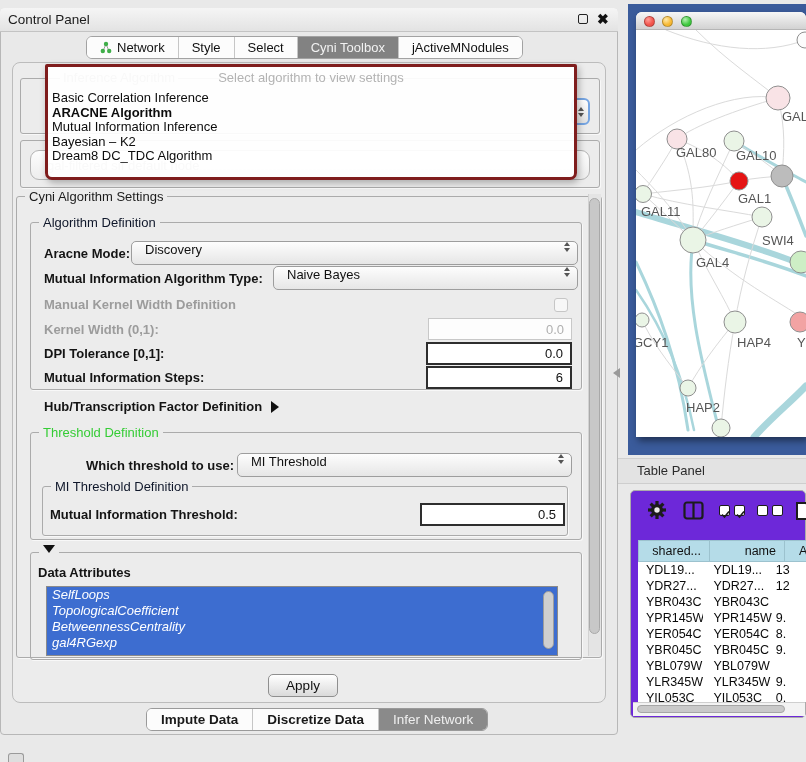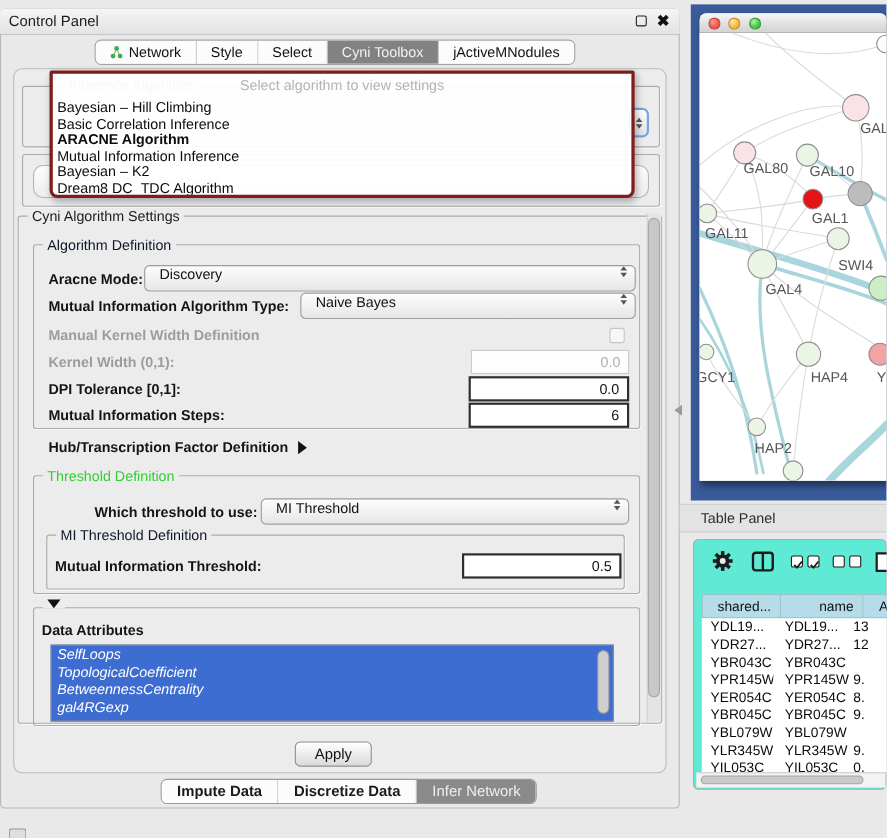--- a/index.html
+++ b/index.html
@@ -89,21 +89,21 @@
   .light{position:absolute;top:3.5px;width:11px;height:11px;border-radius:50%;box-sizing:border-box;border:1px solid rgba(0,0,0,.25);}
   .light.red{left:8px;background:radial-gradient(circle at 35% 30%,#ff9d96,#f2544c 60%);}
   .light.yellow{left:26px;background:radial-gradient(circle at 35% 30%,#ffe9a8,#f7b832 60%);}
   .light.green{left:45px;background:radial-gradient(circle at 35% 30%,#b4f0b0,#3fc93f 60%);}
   .net-canvas{position:absolute;left:0;top:18px;width:170px;height:407px;overflow:hidden;background:#fff;}
   .nlabel{font-family:"Liberation Sans",sans-serif;font-size:13px;fill:#565656;}
   
   .tp-header{left:618px;top:458px;width:188px;height:26px;background:#e3e3e3;
     border-top:1px solid #d0d0d0;border-bottom:1px solid #cecece;box-sizing:border-box;}
   .tp-title{left:637px;top:463px;font-size:13px;color:#2b2b2b;}
-  .table-window{left:630px;top:490px;width:176px;height:228px;background:#5eead4;
+  .table-window{left:630px;top:490px;width:176px;height:228px;background:#6d28d9;
     border:1px solid #ababab;border-radius:5px;box-sizing:border-box;}
   .tw-icon{position:absolute;top:9px;}
   .chkpair{display:flex;gap:4px;}
   .chk{width:11px;height:11px;border:1.7px solid #1c1c1c;border-radius:2px;box-sizing:border-box;position:relative;background:#fff;}
   .thead{position:absolute;left:7px;top:49px;display:flex;height:22px;}
   .th{background:#b5dce8;border:1px solid #9cc2ce;border-left:none;box-sizing:border-box;
     font-size:12.5px;color:#111;display:flex;align-items:center;}
   .th:first-child{border-left:1px solid #9cc2ce;}
   .th.r{justify-content:flex-end;padding-right:8px;}
   .trows{position:absolute;left:7px;top:71px;width:170px;height:140px;overflow:hidden;background:#fff;}
@@ -163,21 +163,20 @@
   <span>gal-filtered sif default node</span>
 </div>
 <div class="abs focus-stepper">
   <span class="arr-up"></span>
   <span class="arr-dn"></span>
 </div>
 
 <div class="abs popup">
   <div class="pop-placeholder">Select algorithm to view settings</div>
   <div>
-      <div class="pop-item">Bayesian – Hill Climbing</div>
       <div class="pop-item">Basic Correlation Inference</div>
       <div class="pop-item sel">ARACNE Algorithm</div>
       <div class="pop-item">Mutual Information Inference</div>
       <div class="pop-item">Bayesian – K2</div>
       <div class="pop-item">Dream8 DC_TDC Algorithm</div>
     </div>
 </div>
 
 <div class="abs groupbox" style="left:16px;top:196px;width:586px;height:462px;">
   <div class="gb-title">

